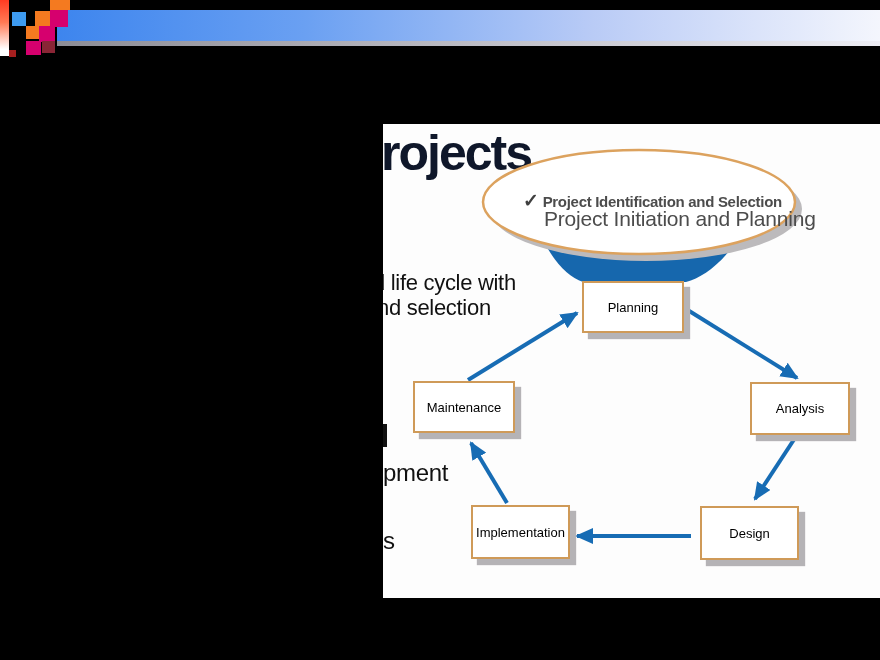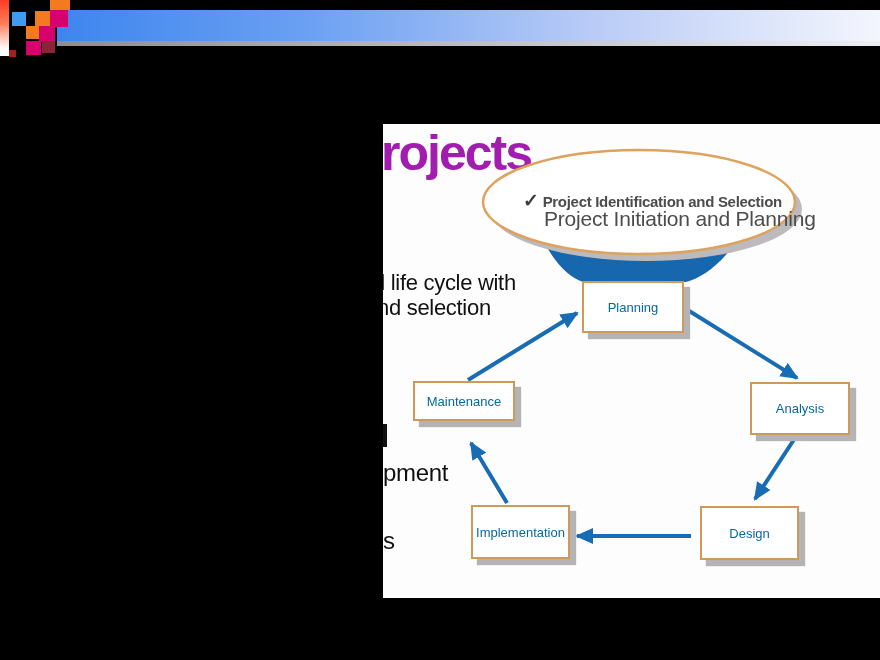--- a/index.html
+++ b/index.html
@@ -12,36 +12,36 @@
     background:linear-gradient(180deg,#ff3b22 0%,#ff7a55 40%,#ffffff 88%);}
   .hdr-bar{position:absolute;left:57px;top:10px;width:823px;height:31px;
     background:linear-gradient(90deg,#3d85ee 0%,#6aa0f2 30%,#b9cbf6 65%,#f4f6fd 100%);}
   .hdr-grayline{position:absolute;left:57px;top:41px;width:823px;height:5px;
     background:linear-gradient(90deg,#8d8d96 0%,#c6c6cf 60%,#ededf4 100%);}
   .sq{position:absolute;}
   
   .content{position:absolute;left:383px;top:124px;width:497px;height:474px;
     background:#fdfdfd;overflow:hidden;}
   .slide-title{position:absolute;left:-2px;top:3px;font-size:50px;font-weight:700;
-    letter-spacing:-2px;color:#a21caf;white-space:nowrap;line-height:1.05;}
+    letter-spacing:-2px;color:#0f172a;white-space:nowrap;line-height:1.05;}
   .frag{position:absolute;font-size:22px;color:#111;white-space:nowrap;
     letter-spacing:-0.3px;line-height:1.1;}
   .frag-lg{font-size:24px;}
   .sliver{position:absolute;left:0;top:300px;width:3.5px;height:23px;background:#111;overflow:hidden;
     font-size:24px;color:#111;line-height:23px;}
   
   .diagram-svg{position:absolute;left:0;top:0;width:497px;height:474px;}
   .dbox{position:absolute;background:#ffffff;border:2px solid #cf9a58;
     box-shadow:6px 6px 1px #b5b3b6;display:flex;align-items:center;justify-content:center;
-    font-size:13px;color:#0369a1;box-sizing:border-box;}
+    font-size:13px;color:#000000;box-sizing:border-box;}
   .box-planning{left:199px;top:157px;width:102px;height:52px;}
   .box-analysis{left:367px;top:258px;width:100px;height:53px;text-align:center;}
   .box-design{left:317px;top:382px;width:99px;height:54px;}
   .box-implementation{left:88px;top:381px;width:99px;height:54px;}
-  .box-maintenance{left:30px;top:257px;width:102px;height:40px;justify-content:center;}
+  .box-maintenance{left:30px;top:257px;width:102px;height:52px;justify-content:center;}
   .oval-text{position:absolute;left:140px;top:69px;color:#4c4c4c;line-height:17px;}
   .oval-line1{font-weight:700;font-size:15px;letter-spacing:-0.3px;display:flex;align-items:center;}
   .oval-check{font-size:19px;font-weight:700;margin-right:4px;position:relative;top:-1px;color:#3f3f3f;}
   .oval-line2{font-size:21px;letter-spacing:-0.2px;margin-left:21px;}
 </style>
 </head>
 <body>
 
 <div>
   <div class="hdr-bar"></div>

